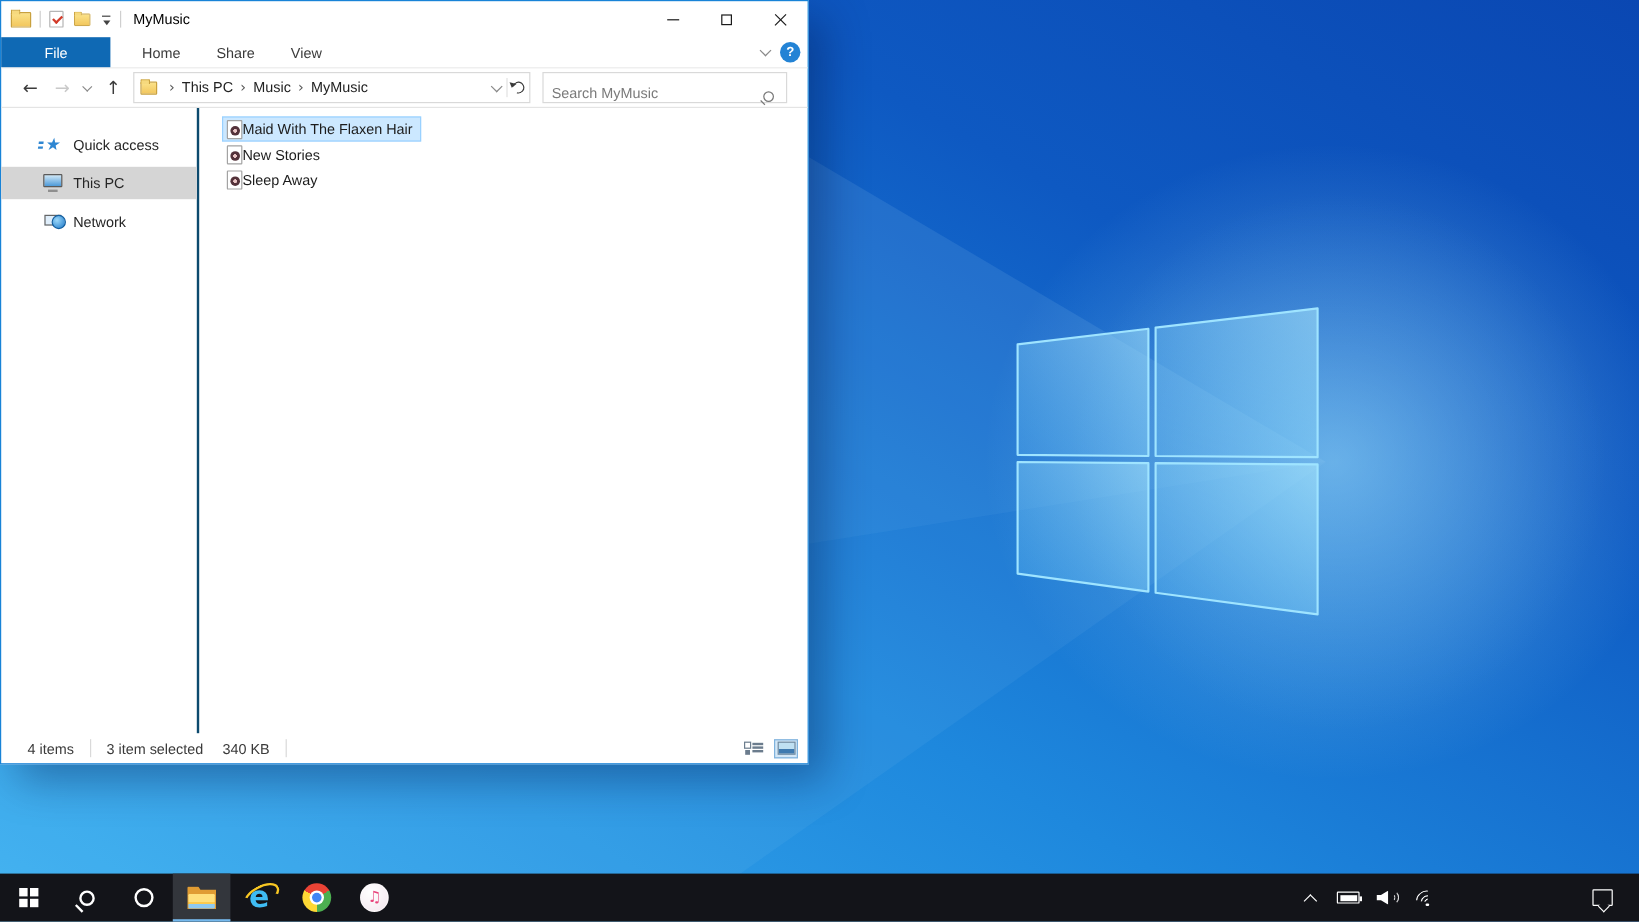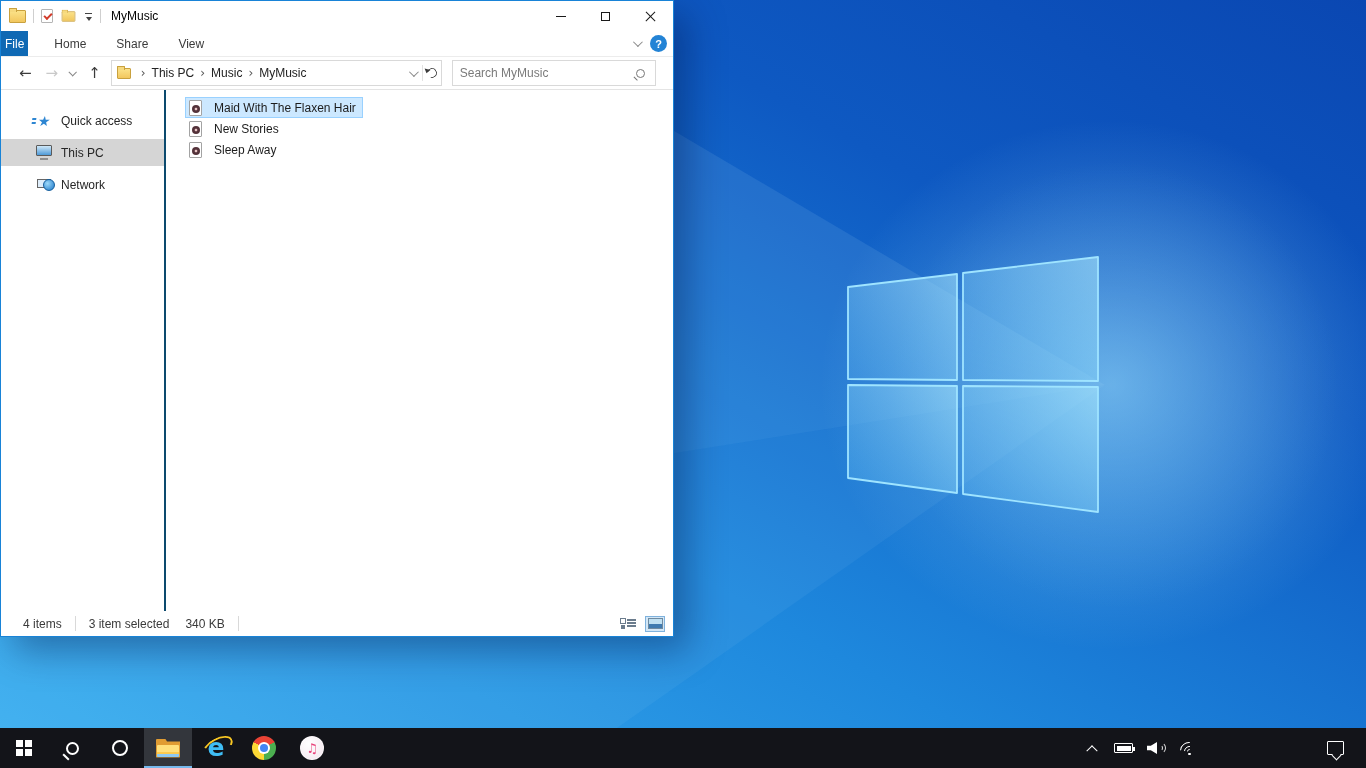--- a/index.html
+++ b/index.html
@@ -47,21 +47,21 @@
     border-left:2px solid #d23b2a; border-bottom:2px solid #d23b2a; transform:rotate(-45deg); }
 
   .qat-chevron { position:relative; width:9px; height:9px; }
   .qat-chevron::before { content:""; position:absolute; top:1px; left:1px; width:7px; height:1.2px; background:#444; }
   .qat-chevron::after { content:""; position:absolute; top:5px; left:1.5px;
     border-left:3px solid transparent; border-right:3px solid transparent; border-top:4px solid #444; }
 
   
   .tabrow { height:26px; flex:0 0 auto; display:flex; align-items:stretch; border-bottom:1px solid #ececec; }
   .tab { display:flex; align-items:center; padding:0 15px; color:#3b3b3b; }
-  .tab.file { background:#0f69b4; color:#fff; padding:0 4px; }
+  .tab.file { background:#0f69b4; color:#fff; padding:0 36px; }
   .tab.home { margin-left:11px; }
   .tabrow-right { margin-left:auto; display:flex; align-items:center; gap:10px; padding-right:6px; }
   .chev-down { width:7px; height:7px; border-right:1.4px solid #8a8a8a; border-bottom:1.4px solid #8a8a8a;
     transform:rotate(45deg) translateY(-2px); }
   .help-icon { width:17px; height:17px; border-radius:50%; background:#2383d5; color:#fff;
     display:flex; align-items:center; justify-content:center; font-size:11px; font-weight:bold; }
   .help-icon::before { content:"?"; }
 
   
   .navrow { height:33px; flex:0 0 auto; display:flex; align-items:center; border-bottom:1px solid #e4e4e4; }
@@ -79,21 +79,21 @@
   .crumb { color:#222; }
   .ab-right { margin-left:auto; display:flex; align-items:center; height:100%; }
   .ab-btn { width:18px; height:100%; display:flex; align-items:center; justify-content:center; }
   .ab-vsep { width:1px; height:16px; background:#e2e2e2; }
   .refresh { width:10px; height:10px; border:1.4px solid #3b3b3b; border-radius:50%;
     border-left-color:transparent; position:relative; transform:rotate(-30deg); }
   .refresh::after { content:""; position:absolute; left:-4px; top:-2px;
     border:3px solid transparent; border-right:4px solid #3b3b3b; transform:rotate(-45deg); }
 
   .searchbox { margin-left:10px; width:204px; height:26px; border:1px solid #d9d9d9; background:#fff;
-    display:flex; align-items:center; padding:0 7px; }
+    display:flex; align-items:flex-end; padding:0 7px; }
   .searchbox input { border:none; outline:none; flex:1; font:12px "Liberation Sans","DejaVu Sans",sans-serif;
     color:#333; background:transparent; }
   .searchbox input::placeholder { color:#7a7a7a; opacity:1; }
   .mag-sm { width:9px; height:9px; border:1.4px solid #777; border-radius:50%; position:relative; margin-right:3px; }
   .mag-sm::after { content:""; position:absolute; width:5px; height:1.4px; background:#777;
     left:-4px; top:8px; transform:rotate(45deg); }
 
   
   .content { flex:1 1 auto; display:flex; min-height:0; }
   .sidebar { width:165px; flex:0 0 auto; border-right:2px solid #0c4a6e; padding-top:17px; }
@@ -109,21 +109,21 @@
 
   .pc-icon { width:16px; height:11px; border:1px solid #5a5a5a; border-radius:1px;
     background:linear-gradient(180deg,#cfe8f8,#4e9ad8); position:relative; margin-bottom:4px; }
   .pc-icon::after { content:""; position:absolute; left:3px; bottom:-5px; width:8px; height:2px; background:#8f8f8f; }
 
   .net-icon { width:14px; height:9px; border:1px solid #666; background:#dfeefb; position:relative; margin-bottom:2px; }
   .net-icon::after { content:""; position:absolute; right:-5px; bottom:-4px; width:10px; height:10px;
     border-radius:50%; background:radial-gradient(circle at 35% 35%, #9bd8fa, #1d78c8); border:1px solid #135e9e; }
 
   .filelist { flex:1; padding:7px 0 0 19px; }
-  .file-row { display:flex; align-items:center; gap:12px; width:fit-content; height:21px;
+  .file-row { display:flex; align-items:center; gap:0; width:fit-content; height:21px;
     padding:0 6px 0 3px; border:1px solid transparent; margin-bottom:0px; color:#1c1c1c; }
   .file-row.selected { background:#cce8ff; border-color:#99d1ff; }
 
   .audio-icon { width:13px; height:16px; background:#fff; border:1px solid #a3a3a3; border-radius:1px; position:relative; }
   .audio-icon::before { content:""; position:absolute; left:1.5px; top:4px; width:8px; height:8px; border-radius:50%;
     background:radial-gradient(circle, #e8c4c4 0 1.5px, #54323a 1.6px 100%); }
 
   
   .statusbar { height:25px; flex:0 0 auto; display:flex; align-items:center; color:#3a3a3a; padding:0 8px 0 22px; }
   .sb-sep { width:1px; height:15px; background:#d9d9d9; margin:0 13px; }

